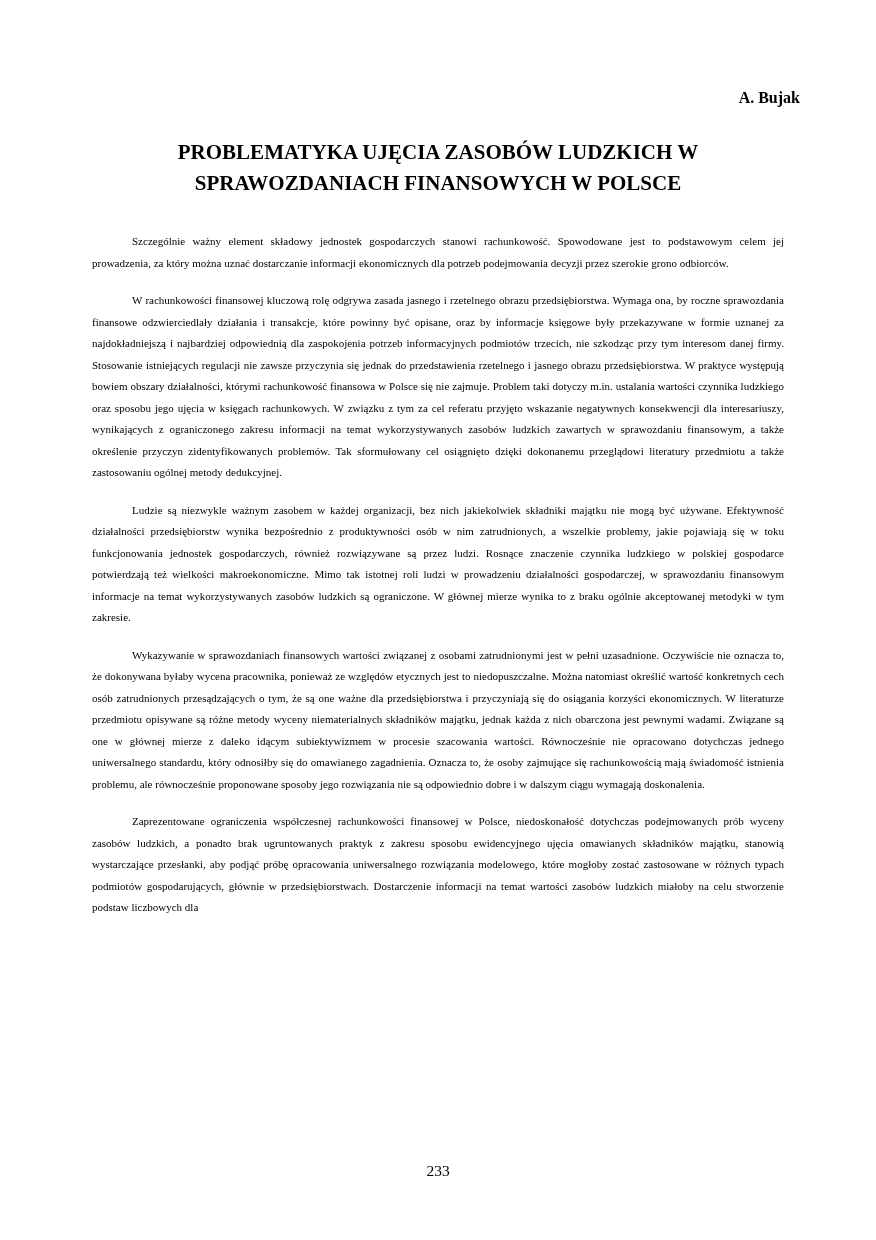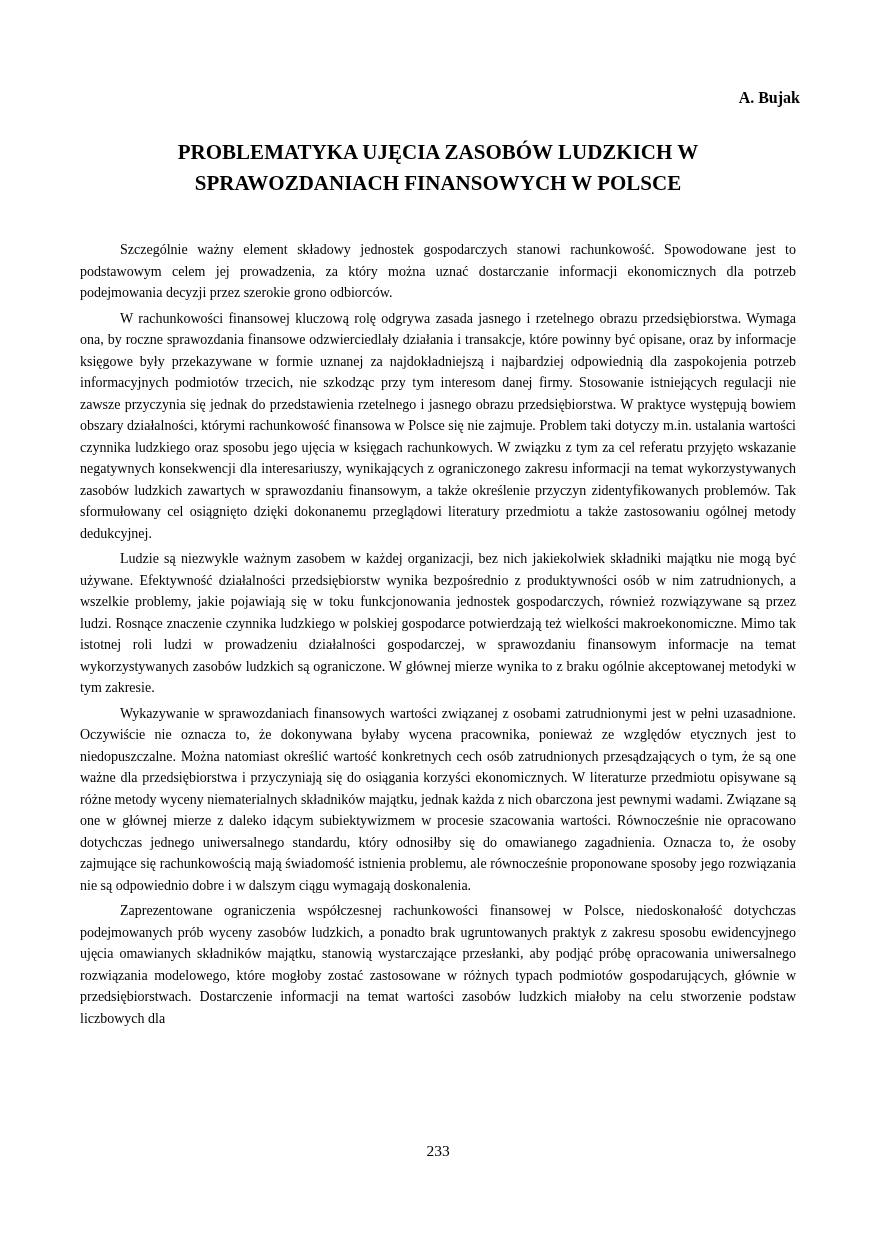--- a/index.html
+++ b/index.html
@@ -24,32 +24,32 @@
   }
   .byline .author {
     font-weight: bold;
   }
   .title {
     font-size: 21px;
     font-weight: bold;
     text-align: center;
     line-height: 31px;
     max-width: 600px;
-    margin: 28px auto 40px auto;
+    margin: 28px auto 32px auto;
   }
   .body-text p {
-    font-size: 14px;
+    font-size: 11px;
     line-height: 21.5px;
     text-align: justify;
     text-indent: 40px;
-    margin: 4px;
+    margin: 16px;
   }
   .footer {
     position: absolute;
-    bottom: 80px;
+    bottom: 60px;
     left: 0;
     width: 100%;
     text-align: center;
     font-size: 15.5px;
   }
 </style>
 </head>
 <body>
 
 <div class="page">

